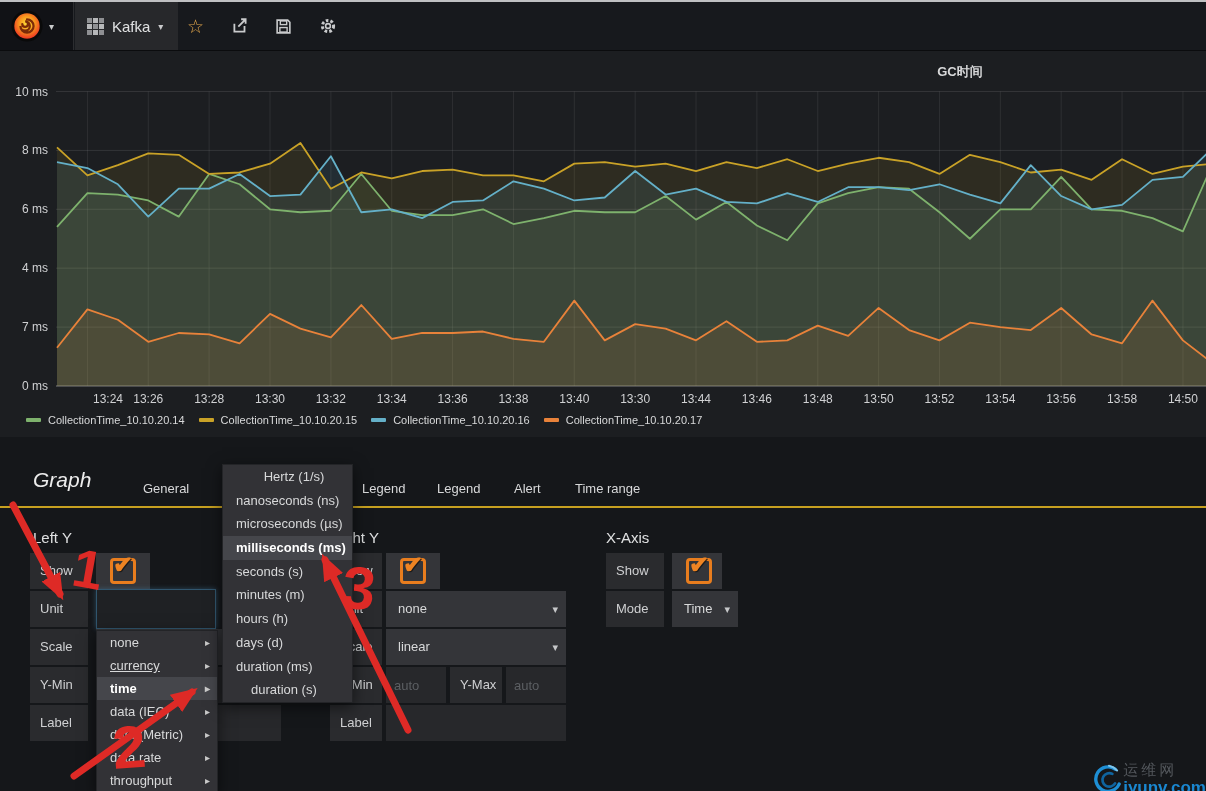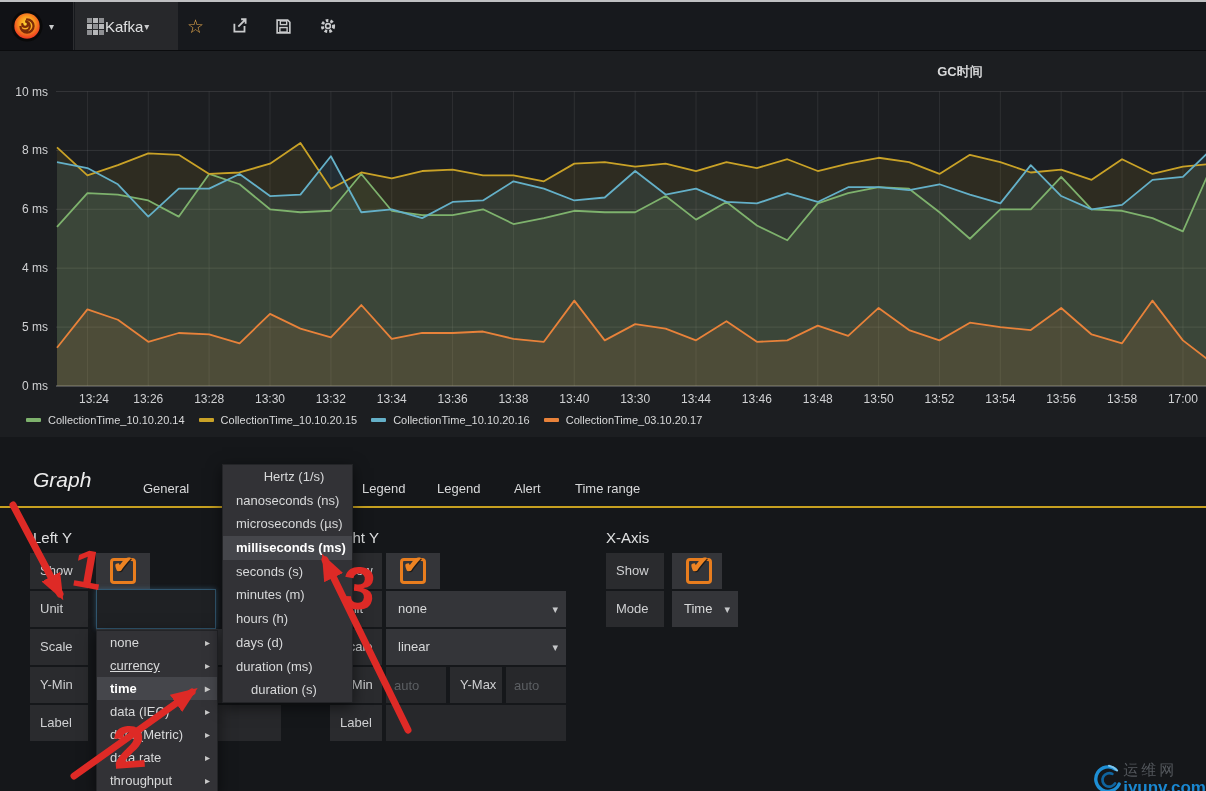--- a/index.html
+++ b/index.html
@@ -6,21 +6,21 @@
   body{
     width:1206px;height:791px;position:relative;overflow:hidden;
     background:#15171a;color:#d8d9da;
     font-family:"Liberation Sans",sans-serif;
   }
   
   .topline{position:absolute;top:0;left:0;width:1206px;height:2px;background:#bfc0c2;z-index:6;}
   .navbar{position:absolute;top:2px;left:0;width:1206px;height:49px;background:#17191d;border-bottom:1px solid #0b0c0e;box-sizing:border-box;z-index:5;}
   .logo-box{position:absolute;left:0;top:0;width:74px;height:48px;background:#111216;border-right:1px solid #2c2d30;box-sizing:border-box;display:flex;align-items:center;padding-left:11px;cursor:pointer;}
   .logo-caret{color:#c9cacc;font-size:10px;margin-left:6px;}
-  .kafka-box{position:absolute;left:75px;top:0;width:103px;height:48px;background:#27282b;display:flex;align-items:center;gap:1px;padding-left:12px;box-sizing:border-box;cursor:pointer;}
+  .kafka-box{position:absolute;left:75px;top:0;width:103px;height:48px;background:#27282b;display:flex;align-items:center;gap:8px;padding-left:12px;box-sizing:border-box;cursor:pointer;}
   .kafka-title{font-size:15px;color:#e0e1e2;}
   .kafka-caret{color:#c9cacc;font-size:10px;}
   .grid-icon{display:grid;grid-template-columns:repeat(3,5px);grid-template-rows:repeat(3,5px);gap:1px;}
   .grid-icon i{background:#8f9093;}
   .grid-icon i:nth-child(2n){background:#b7b8ba;}
   .nav-actions{position:absolute;left:186px;top:0;height:48px;display:flex;align-items:center;gap:25px;}
   .nav-ic{width:19px;height:19px;display:flex;align-items:center;justify-content:center;cursor:pointer;}
   .star-ic{color:#e2a64b;font-size:19px;line-height:19px;}
   
   .panel{position:absolute;top:51px;left:0;width:1206px;height:386px;background:#1c1e21;}
@@ -152,60 +152,60 @@
     <polyline points="57,175.97 87.43,142.10250000000002 117.86,143.57500000000002 148.29,149.465 178.72,165.6625 209.15,122.96000000000001 239.57999999999998,133.2675 270.01,158.3 300.44,161.245 330.87,159.7725 361.3,122.96000000000001 391.73,159.7725 422.15999999999997,164.19 452.59,164.19 483.02,158.3 513.45,173.025 543.88,167.135 574.31,159.7725 604.74,161.245 635.17,161.245 665.6,145.04749999999999 696.03,168.6075 726.46,150.9375 756.89,174.4975 787.3199999999999,189.2225 817.75,152.41 848.18,142.10250000000002 878.61,136.2125 909.04,137.685 939.47,161.245 969.9,187.75 1000.33,158.3 1030.76,158.3 1061.19,125.90500000000003 1091.62,158.3 1122.05,159.7725 1152.48,167.135 1182.91,180.38750000000002 1213.34,111.18" fill="none" stroke="#7EB26D" stroke-width="1.8" stroke-linejoin="round"></polyline>
     <polyline points="57,96.45500000000001 87.43,124.4325 117.86,114.125 148.29,102.345 178.72,103.81750000000002 209.15,122.96000000000001 239.57999999999998,121.48750000000001 270.01,112.6525 300.44,92.0375 330.87,137.685 361.3,121.48750000000001 391.73,127.3775 422.15999999999997,120.01500000000001 452.59,118.54250000000002 483.02,124.4325 513.45,124.4325 543.88,130.3225 574.31,112.6525 604.74,111.18 635.17,115.5975 665.6,112.6525 696.03,120.01500000000001 726.46,111.18 756.89,117.07 787.3199999999999,108.23500000000001 817.75,120.01500000000001 848.18,112.6525 878.61,106.76250000000002 909.04,111.18 939.47,122.96000000000001 969.9,103.81750000000002 1000.33,111.18 1030.76,121.48750000000001 1061.19,118.54250000000002 1091.62,128.85 1122.05,108.23500000000001 1152.48,122.96000000000001 1182.91,115.5975 1213.34,112.6525" fill="none" stroke="#C9A227" stroke-width="1.8" stroke-linejoin="round"></polyline>
     <polyline points="57,111.18 87.43,117.07 117.86,133.2675 148.29,165.6625 178.72,137.685 209.15,137.685 239.57999999999998,122.96000000000001 270.01,145.04749999999999 300.44,143.57500000000002 330.87,105.29000000000002 361.3,161.245 391.73,158.3 422.15999999999997,167.135 452.59,150.9375 483.02,149.465 513.45,130.3225 543.88,137.685 574.31,149.465 604.74,146.51999999999998 635.17,120.01500000000001 665.6,143.57500000000002 696.03,137.685 726.46,150.9375 756.89,152.41 787.3199999999999,142.10250000000002 817.75,150.9375 848.18,136.2125 878.61,136.2125 909.04,139.1575 939.47,133.2675 969.9,143.57500000000002 1000.33,152.41 1030.76,114.125 1061.19,145.04749999999999 1091.62,158.3 1122.05,153.8825 1152.48,128.85 1182.91,125.90500000000003 1213.34,96.45500000000001" fill="none" stroke="#64B0C8" stroke-width="1.8" stroke-linejoin="round"></polyline>
     <polyline points="57,296.715 87.43,258.43 117.86,268.7375 148.29,290.825 178.72,281.99 209.15,283.4625 239.57999999999998,292.2975 270.01,262.84749999999997 300.44,277.5725 330.87,286.4075 361.3,254.0125 391.73,287.88 422.15999999999997,281.99 452.59,281.99 483.02,280.5175 513.45,287.88 543.88,290.825 574.31,249.595 604.74,289.3525 635.17,273.155 665.6,277.5725 696.03,289.3525 726.46,270.21 756.89,290.825 787.3199999999999,289.3525 817.75,274.6275 848.18,284.935 878.61,256.9575 909.04,279.045 939.47,289.3525 969.9,271.6825 1000.33,276.1 1030.76,279.045 1061.19,256.9575 1091.62,283.4625 1122.05,292.2975 1152.48,249.595 1182.91,289.3525 1213.34,312.9125" fill="none" stroke="#E8823A" stroke-width="1.8" stroke-linejoin="round"></polyline>
   </svg>
 <div id="y-ticks">
     <div class="ytick" style="top: 84.5px;">10 ms</div>
     <div class="ytick" style="top: 143.4px;">8 ms</div>
     <div class="ytick" style="top: 202.3px;">6 ms</div>
     <div class="ytick" style="top: 261.2px;">4 ms</div>
-    <div class="ytick" style="top: 320.1px;">5 ms</div>
+    <div class="ytick" style="top: 320.1px;">7 ms</div>
     <div class="ytick" style="top: 379px;">0 ms</div>
   </div>
 <div id="x-ticks">
-    <div class="xtick" style="left: 72px;">13:24</div>
+    <div class="xtick" style="left: 79px; text-align: right;">13:24</div>
     <div class="xtick" style="left: 126.29px;">13:26</div>
     <div class="xtick" style="left: 187.15px;">13:28</div>
     <div class="xtick" style="left: 248.01px;">13:30</div>
     <div class="xtick" style="left: 308.87px;">13:32</div>
     <div class="xtick" style="left: 369.73px;">13:34</div>
     <div class="xtick" style="left: 430.59px;">13:36</div>
     <div class="xtick" style="left: 491.45px;">13:38</div>
     <div class="xtick" style="left: 552.31px;">13:40</div>
     <div class="xtick" style="left: 613.17px;">13:30</div>
     <div class="xtick" style="left: 674.03px;">13:44</div>
     <div class="xtick" style="left: 734.89px;">13:46</div>
     <div class="xtick" style="left: 795.75px;">13:48</div>
     <div class="xtick" style="left: 856.61px;">13:50</div>
     <div class="xtick" style="left: 917.47px;">13:52</div>
     <div class="xtick" style="left: 978.33px;">13:54</div>
     <div class="xtick" style="left: 1039.19px;">13:56</div>
     <div class="xtick" style="left: 1100.05px;">13:58</div>
-    <div class="xtick" style="left: 1160.91px;">17:00</div>
+    <div class="xtick" style="left: 1160.91px;">14:50</div>
   </div>
 <div id="legend">
     <span class="leg-item">
       <span class="leg-dash" style="background: rgb(126, 178, 109);"></span>
       <span>CollectionTime_10.10.20.14</span>
     </span>
     <span class="leg-item">
       <span class="leg-dash" style="background: rgb(201, 162, 39);"></span>
       <span>CollectionTime_10.10.20.15</span>
     </span>
     <span class="leg-item">
       <span class="leg-dash" style="background: rgb(100, 176, 200);"></span>
       <span>CollectionTime_10.10.20.16</span>
     </span>
     <span class="leg-item">
       <span class="leg-dash" style="background: rgb(232, 130, 58);"></span>
-      <span>CollectionTime_03.10.20.17</span>
+      <span>CollectionTime_10.10.20.17</span>
     </span>
   </div>
 
 <div class="editor"></div>
 <div class="panel-type">Graph</div>
 <div id="tabs">
     <div class="tab" style="left: 143px;">General</div>
     <div class="tab" style="left: 362px;">Legend</div>
     <div class="tab" style="left: 437px;">Legend</div>
     <div class="tab" style="left: 514px;">Alert</div>

